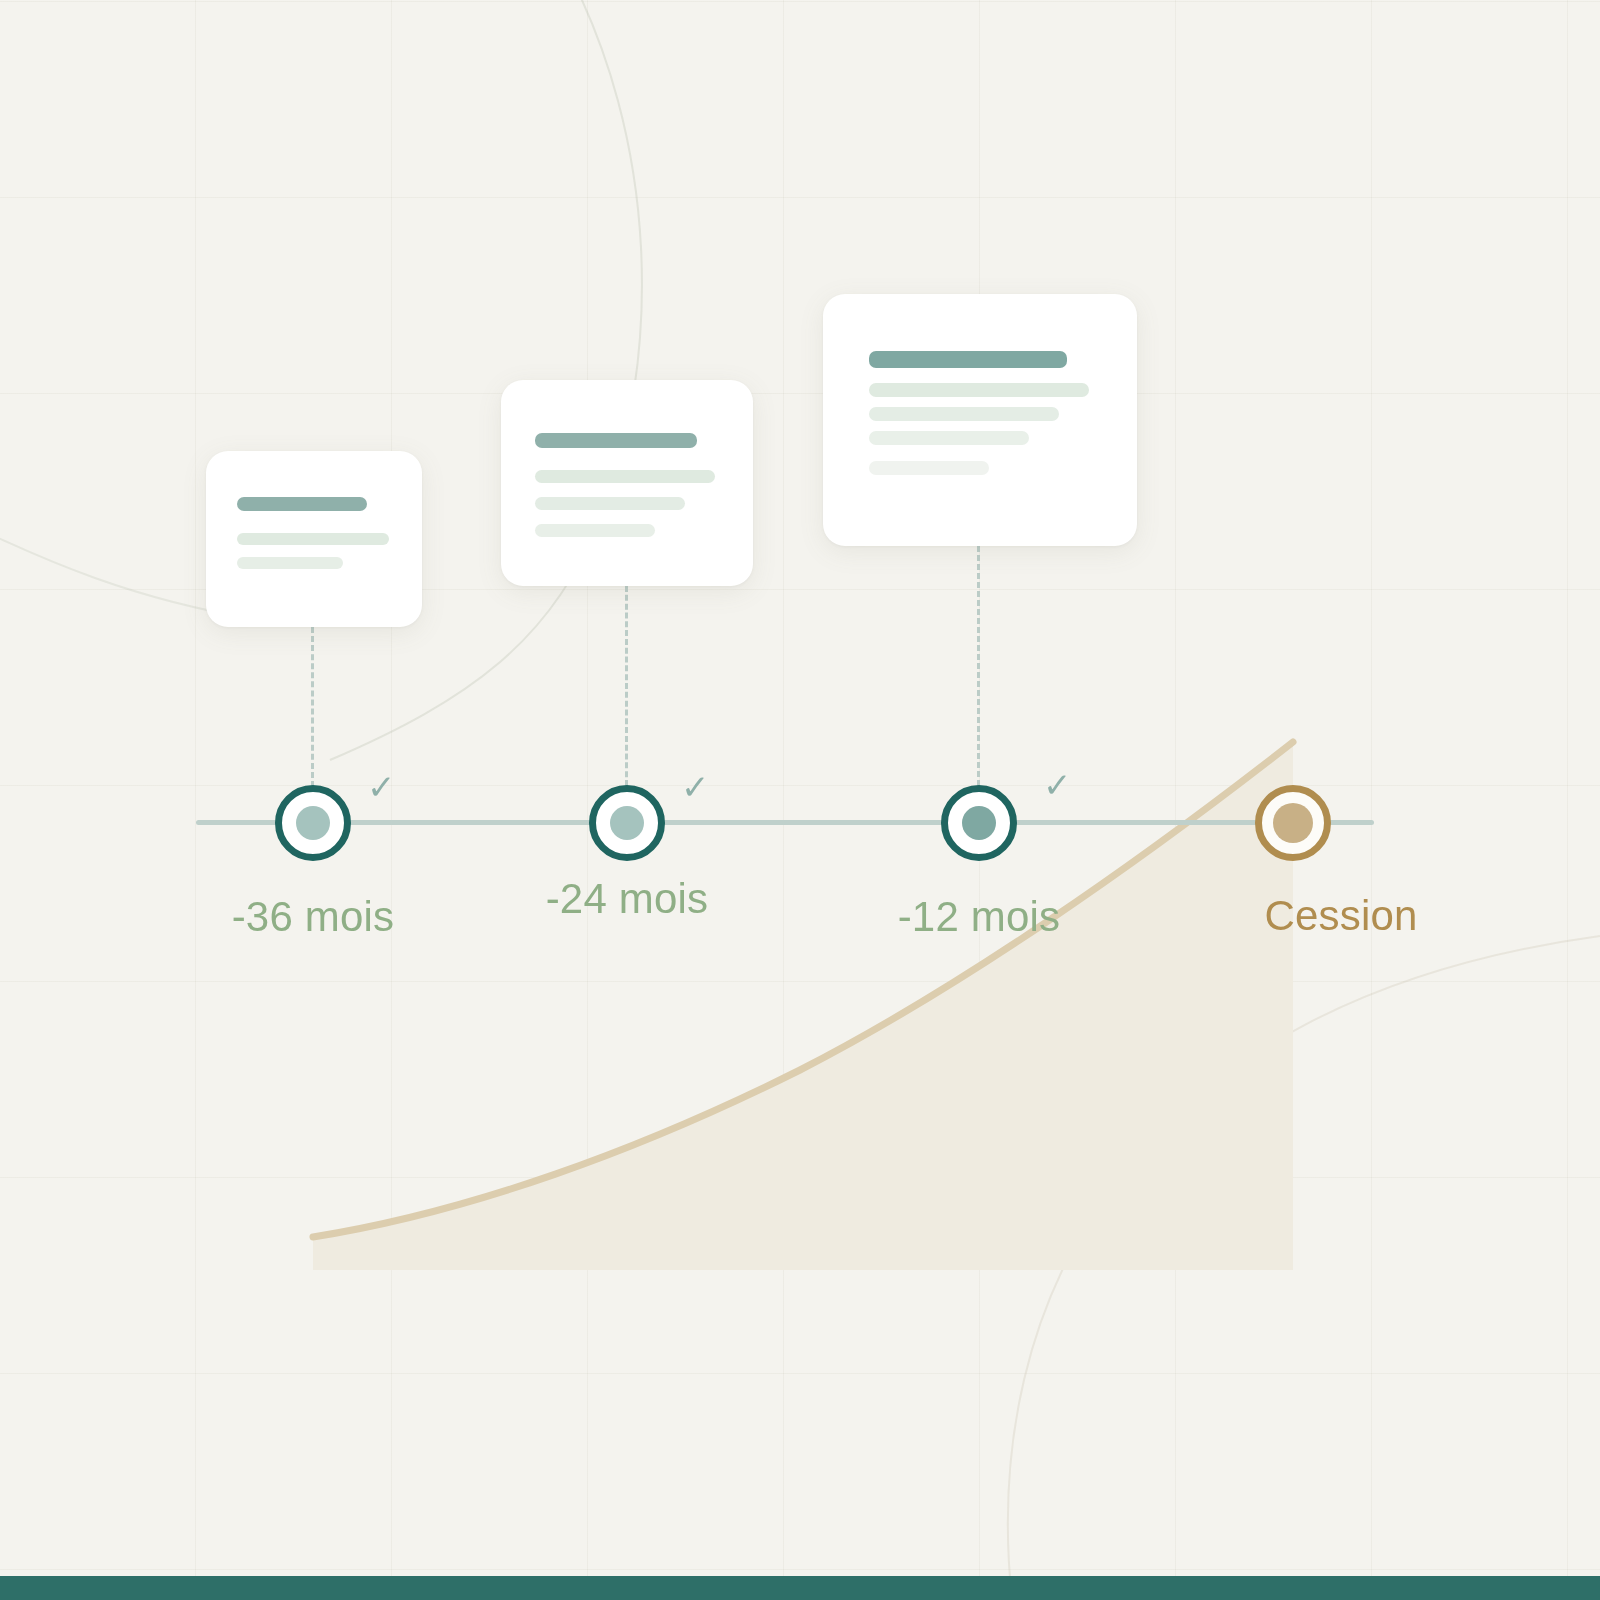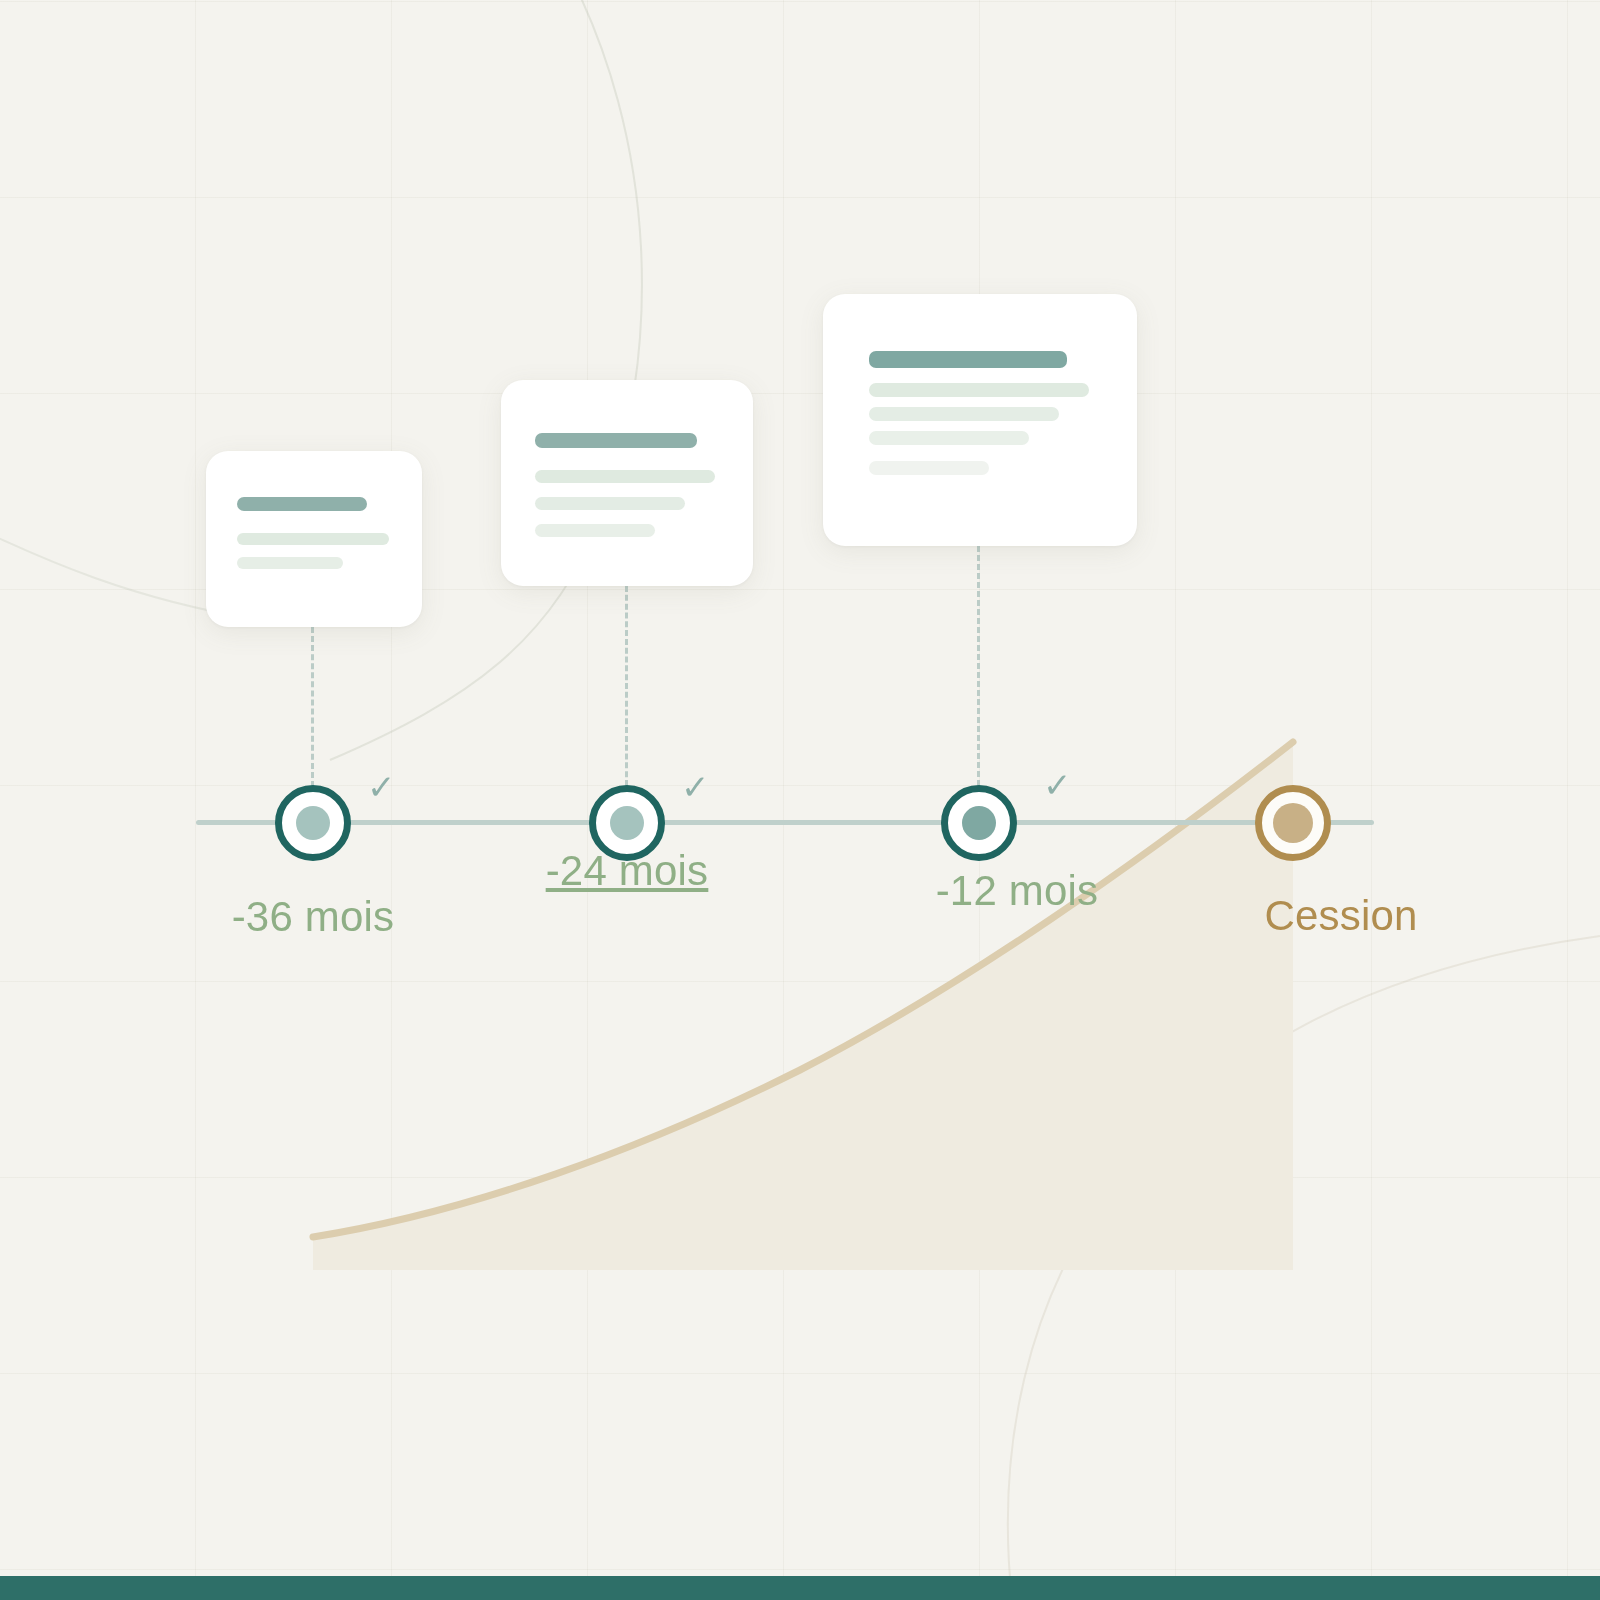--- a/index.html
+++ b/index.html
@@ -114,27 +114,27 @@
   <div class="node teal" style="left:275px;top:785px;">
     <span class="dot" style="width:34px;height:34px;background:#A5C3BE;"></span>
   </div>
   <span class="check" style="left:367px;top:770px;">✓</span>
   <span class="tl-label sage" style="left:313px;top:893px;">-36 mois</span>
 
   <div class="node teal" style="left:589px;top:785px;">
     <span class="dot" style="width:34px;height:34px;background:#A5C3BE;"></span>
   </div>
   <span class="check" style="left:681px;top:770px;">✓</span>
-  <span class="tl-label sage" style="left:627px;top:847px;text-decoration:underline;">-24 mois</span>
+  <span class="tl-label sage" style="left:627px;top:875px;">-24 mois</span>
 
   <div class="node teal" style="left:941px;top:785px;">
     <span class="dot" style="width:34px;height:34px;background:#7FA8A2;"></span>
   </div>
   <span class="check" style="left:1043px;top:768px;">✓</span>
-  <span class="tl-label sage" style="left:979px;top:867px;margin-left:38px;">-12 mois</span>
+  <span class="tl-label sage" style="left:979px;top:893px;">-12 mois</span>
 
   <div class="node gold" style="left:1255px;top:785px;">
     <span class="dot" style="width:40px;height:40px;background:#C8B086;"></span>
   </div>
   <span class="tl-label gold" style="left:1293px;top:892px;margin-left:48px;">Cession</span>
 
   <div class="bottom-bar"></div>
 
 </div>
 

